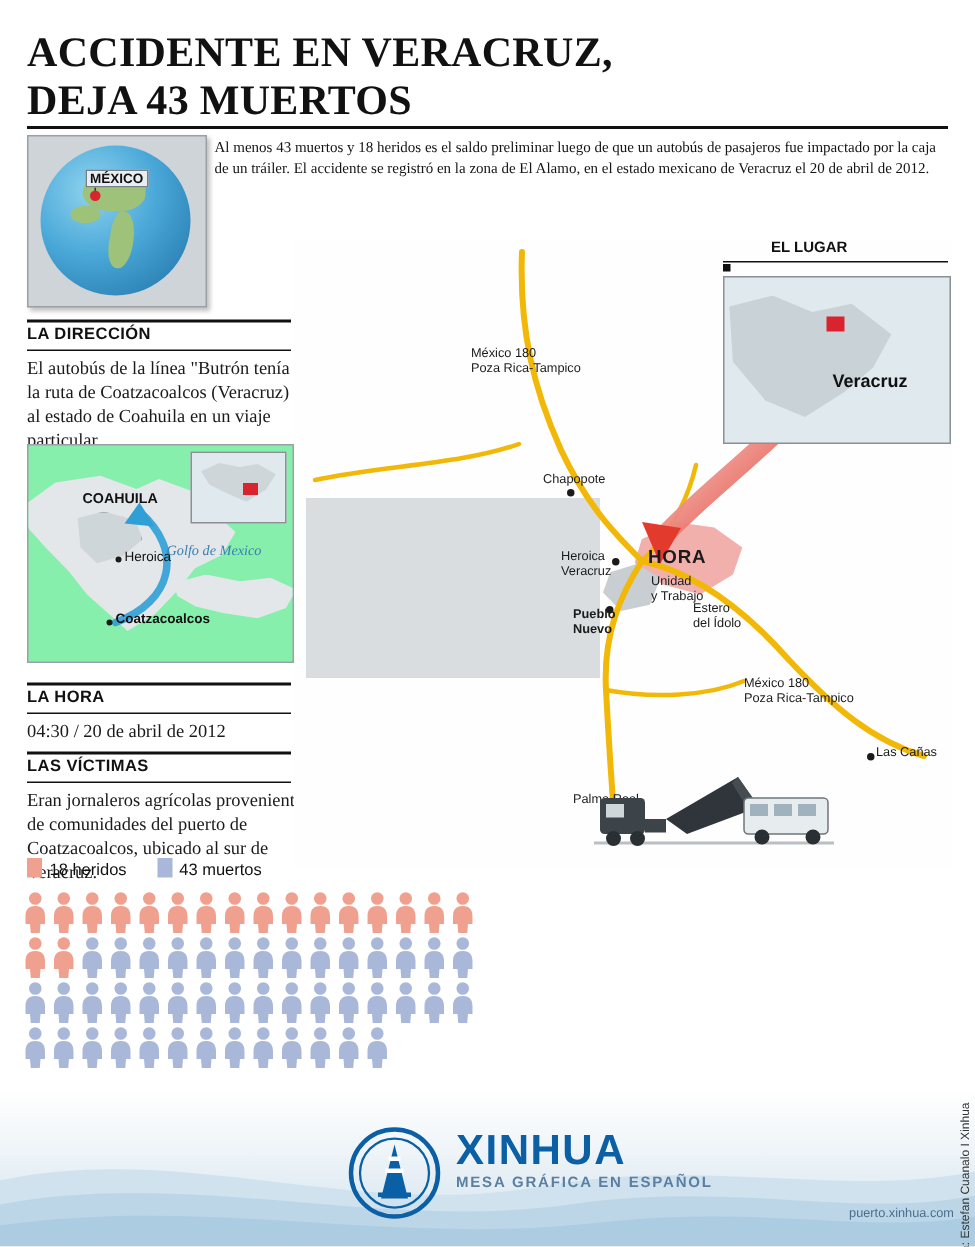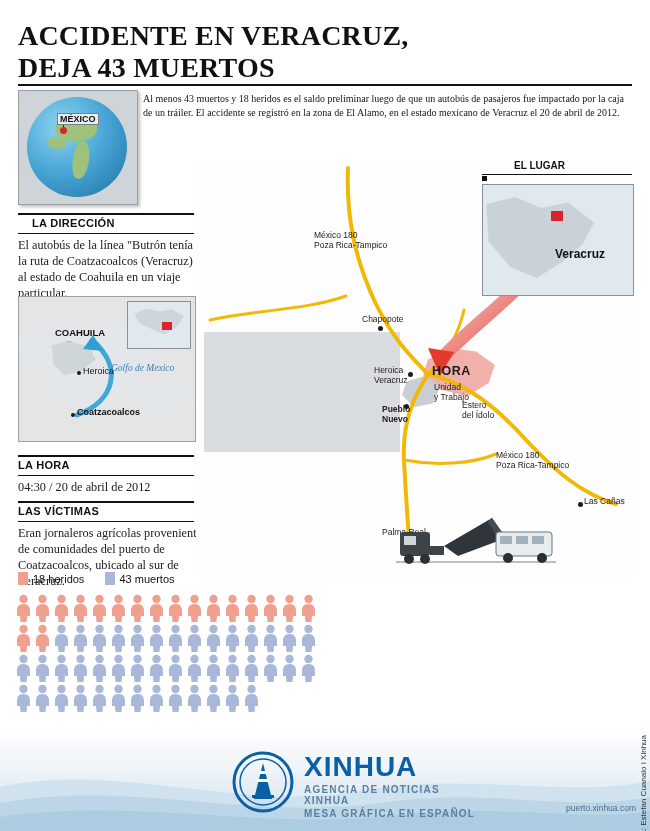--- a/index.html
+++ b/index.html
@@ -74,21 +74,21 @@
 
   .body-txt {
     position:absolute;
     font-family:"Liberation Serif", serif;
     font-size:12.3px; line-height:1.3; color:#1a1a1a;
   }
 
   
   .mx-map {
     position:absolute; left:18px; top:296px; width:176px; height:144px;
-    background:#e5e5e5; border:1px solid #9aa0a6; overflow:hidden;
+    background:#86efac; border:1px solid #9aa0a6; overflow:hidden;
   }
   .mx-land {
     position:absolute; left:-6px; top:18px; width:150px; height:110px;
     background:#e3e7e9;
     clip-path: polygon(2% 20%, 16% 6%, 36% 2%, 52% 10%, 62% 4%, 78% 12%, 88% 26%, 96% 36%, 90% 50%, 78% 58%, 70% 72%, 60% 86%, 48% 96%, 40% 86%, 30% 74%, 22% 60%, 12% 46%, 4% 34%);
   }
   .mx-land2 {
     position:absolute; left:96px; top:86px; width:86px; height:56px;
     background:#e3e7e9;
     clip-path: polygon(0% 10%, 26% 0%, 52% 8%, 76% 4%, 96% 18%, 88% 40%, 66% 52%, 40% 46%, 18% 38%, 4% 26%);
@@ -230,21 +230,21 @@
       <div class="land3"></div>
       <div class="mx-leader"></div>
       <div class="mx-dot"></div>
       <div class="mx-label">MÉXICO</div>
     </div>
   </div>
 
   <div class="lead">Al menos 43 muertos y 18 heridos es el saldo preliminar luego de que un autobús de pasajeros fue impactado por la caja de un tráiler. El accidente se registró en la zona de El Alamo, en el estado mexicano de Veracruz el 20 de abril de 2012.</div>
 
   <div class="sec-rule thick" style="left:18px; top:213px; width:176px;"></div>
-  <div class="sec-h" style="left:32px; top:217px;">LA DIRECCIÓN</div>
+  <div class="sec-h" style="left:18px; top:217px;">LA DIRECCIÓN</div>
   <div class="sec-rule" style="left:18px; top:233px; width:176px;"></div>
   <div class="body-txt" style="left:18px; top:238px; width:176px;">El autobús de la línea "Butrón tenía la ruta de Coatzacoalcos (Veracruz) al estado de Coahuila en un viaje particular.</div>
 
   <div class="mx-map">
     <div class="mx-land"></div>
     <div class="mx-land2"></div>
     <div class="coah-shape"></div>
     <div class="coah-lbl">COAHUILA</div>
     <svg class="route-arrow" viewBox="0 0 176 144">
       <path d="M58 118 C 96 104, 104 70, 74 44" stroke="#2f9fd6" stroke-width="5" fill="none" stroke-linecap="round" opacity="0.9"></path>
@@ -557,21 +557,20 @@
       <svg width="62" height="62" viewBox="0 0 62 62">
         <circle cx="31" cy="31" r="29" fill="none" stroke="#0b5fa5" stroke-width="3"></circle>
         <circle cx="31" cy="31" r="23" fill="none" stroke="#0b5fa5" stroke-width="1.5"></circle>
         <path d="M31 12 L40 48 L22 48 Z" fill="#0b5fa5"></path>
         <rect x="20" y="44" width="22" height="3" fill="#0b5fa5"></rect>
         <rect x="27" y="20" width="8" height="3" fill="#ffffff"></rect>
         <rect x="25" y="28" width="12" height="3" fill="#ffffff"></rect>
       </svg>
       <div class="xh-text">
         <div class="xh-name">XINHUA</div>
-        <div class="xh-sub1">AGENCIA DE NOTICIAS XINHUA</div>
         <div class="xh-sub2">MESA GRÁFICA EN ESPAÑOL</div>
       </div>
     </div>
     <div class="xh-url">puerto.xinhua.com</div>
   </div>
 
   <div class="credit-v">Infograma: Estefan Cuanalo I Xinhua</div>
 
 </div>
 

